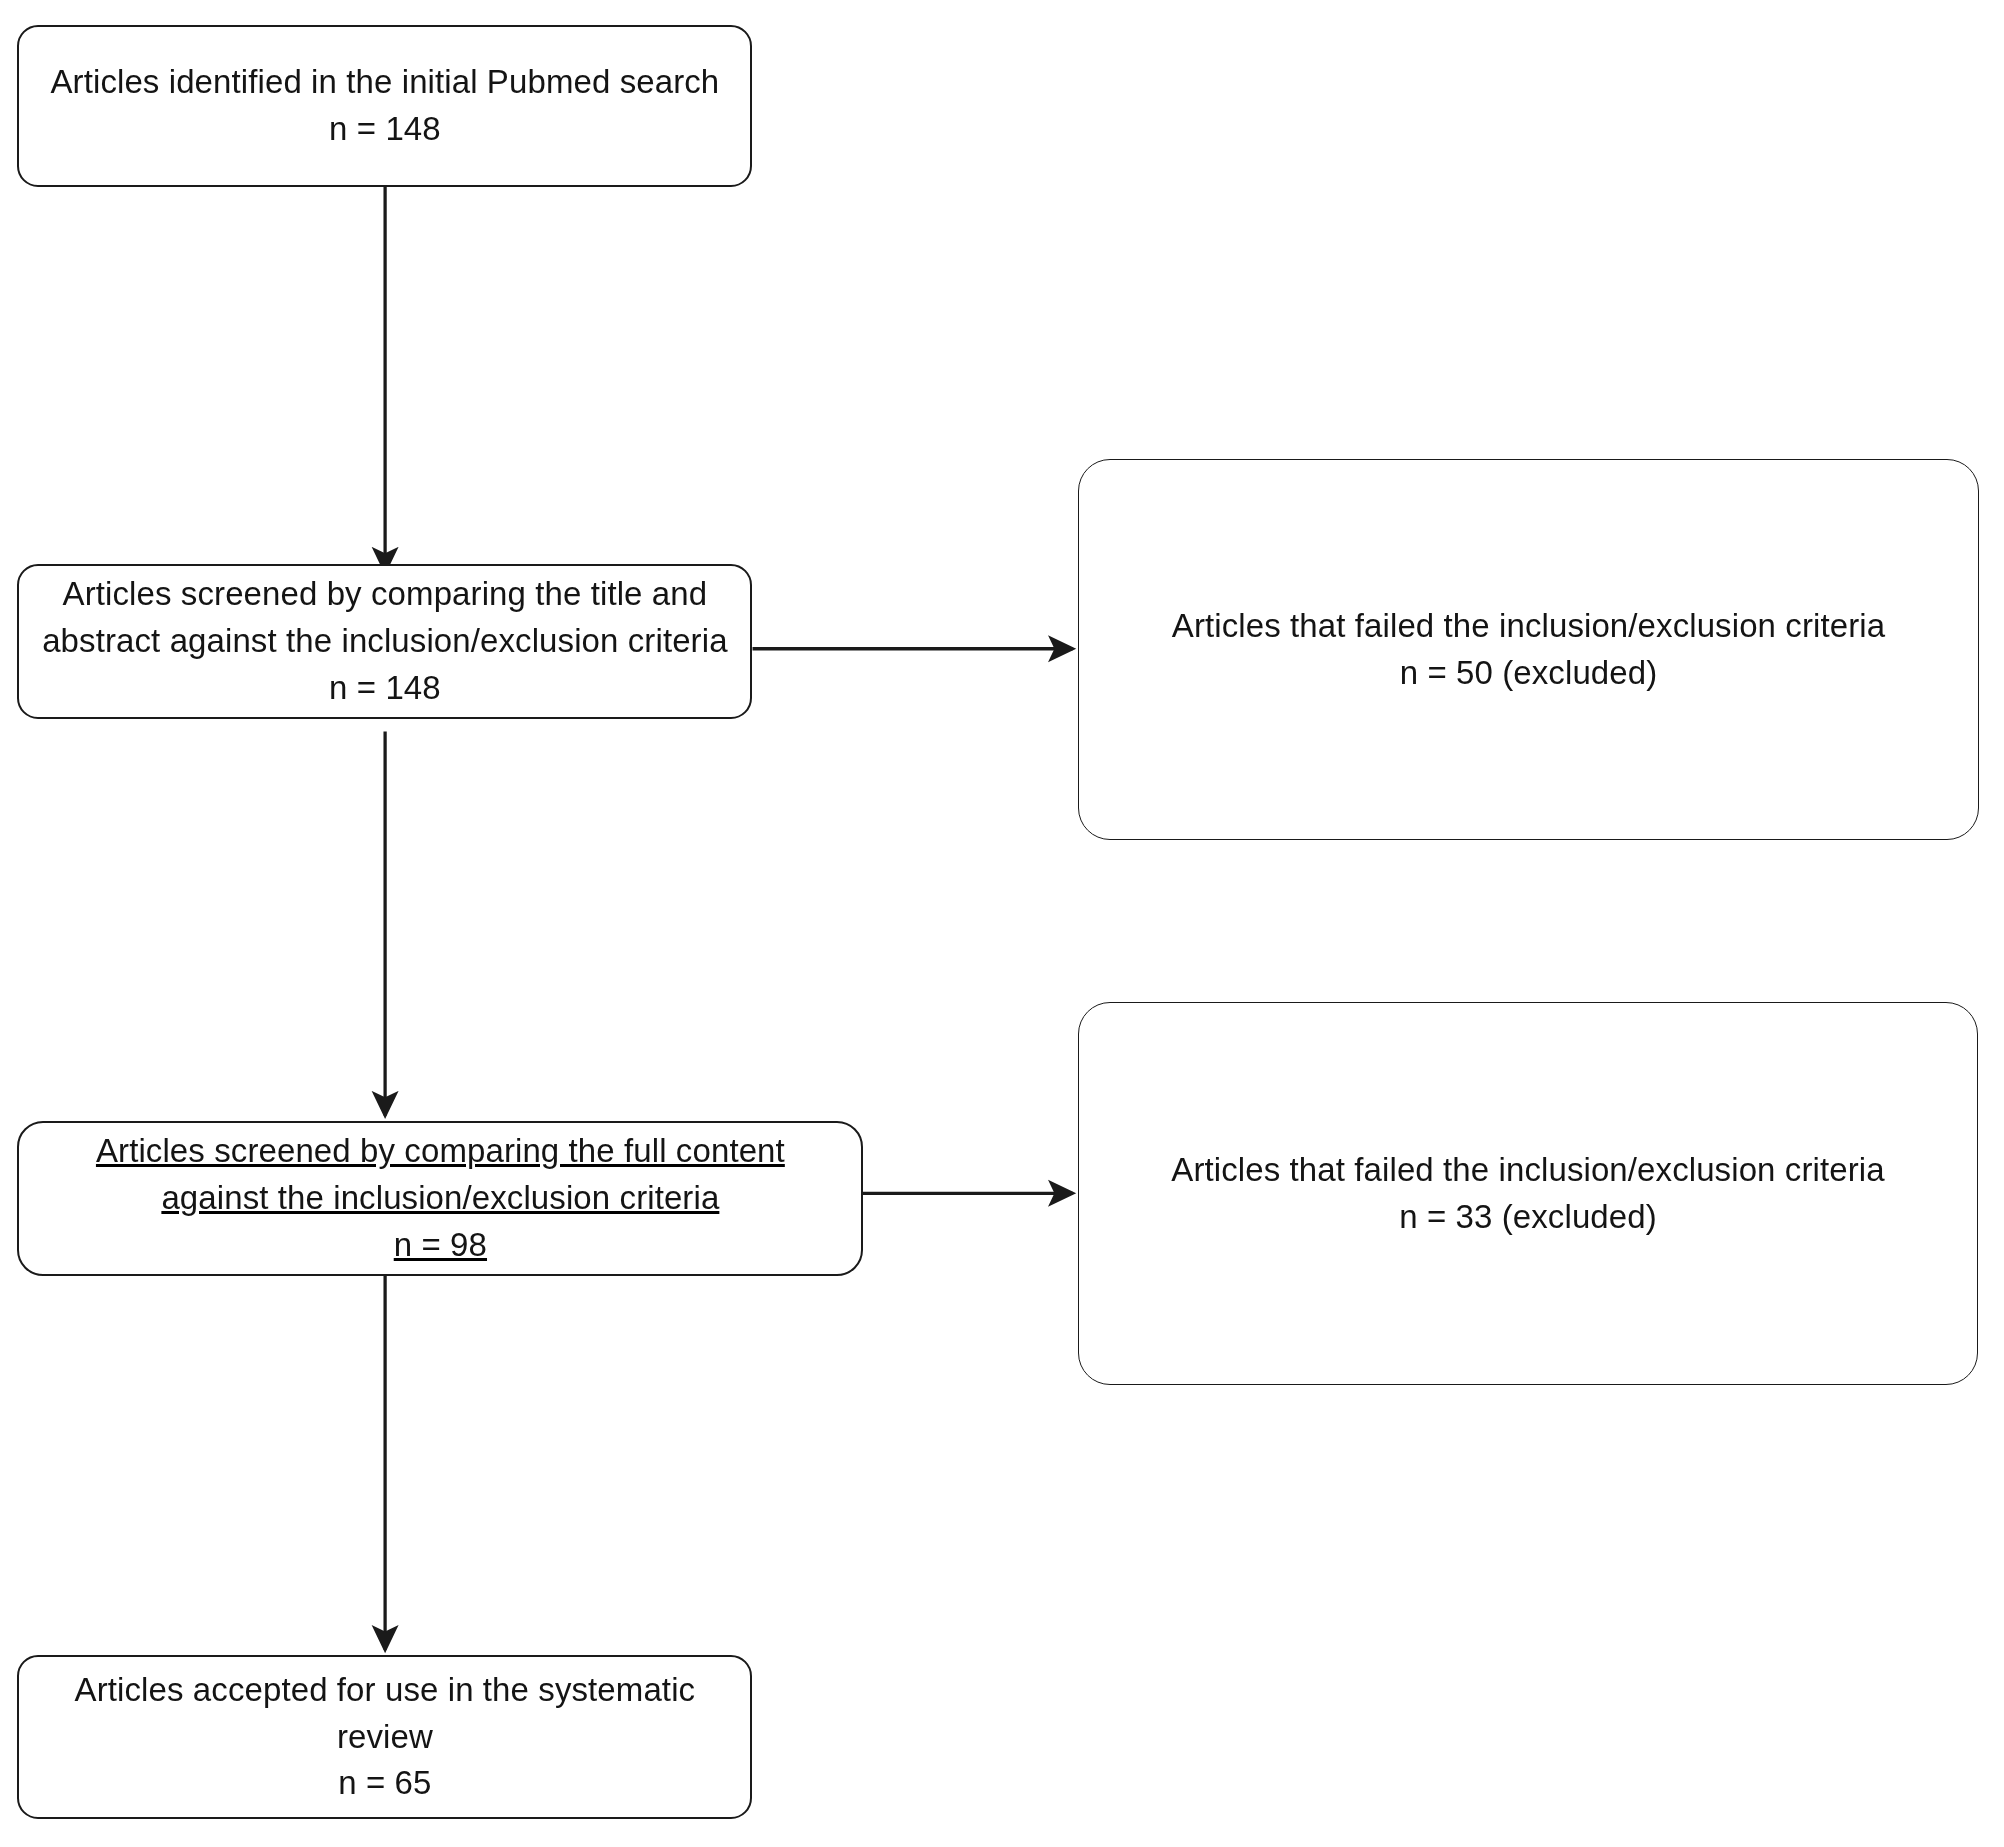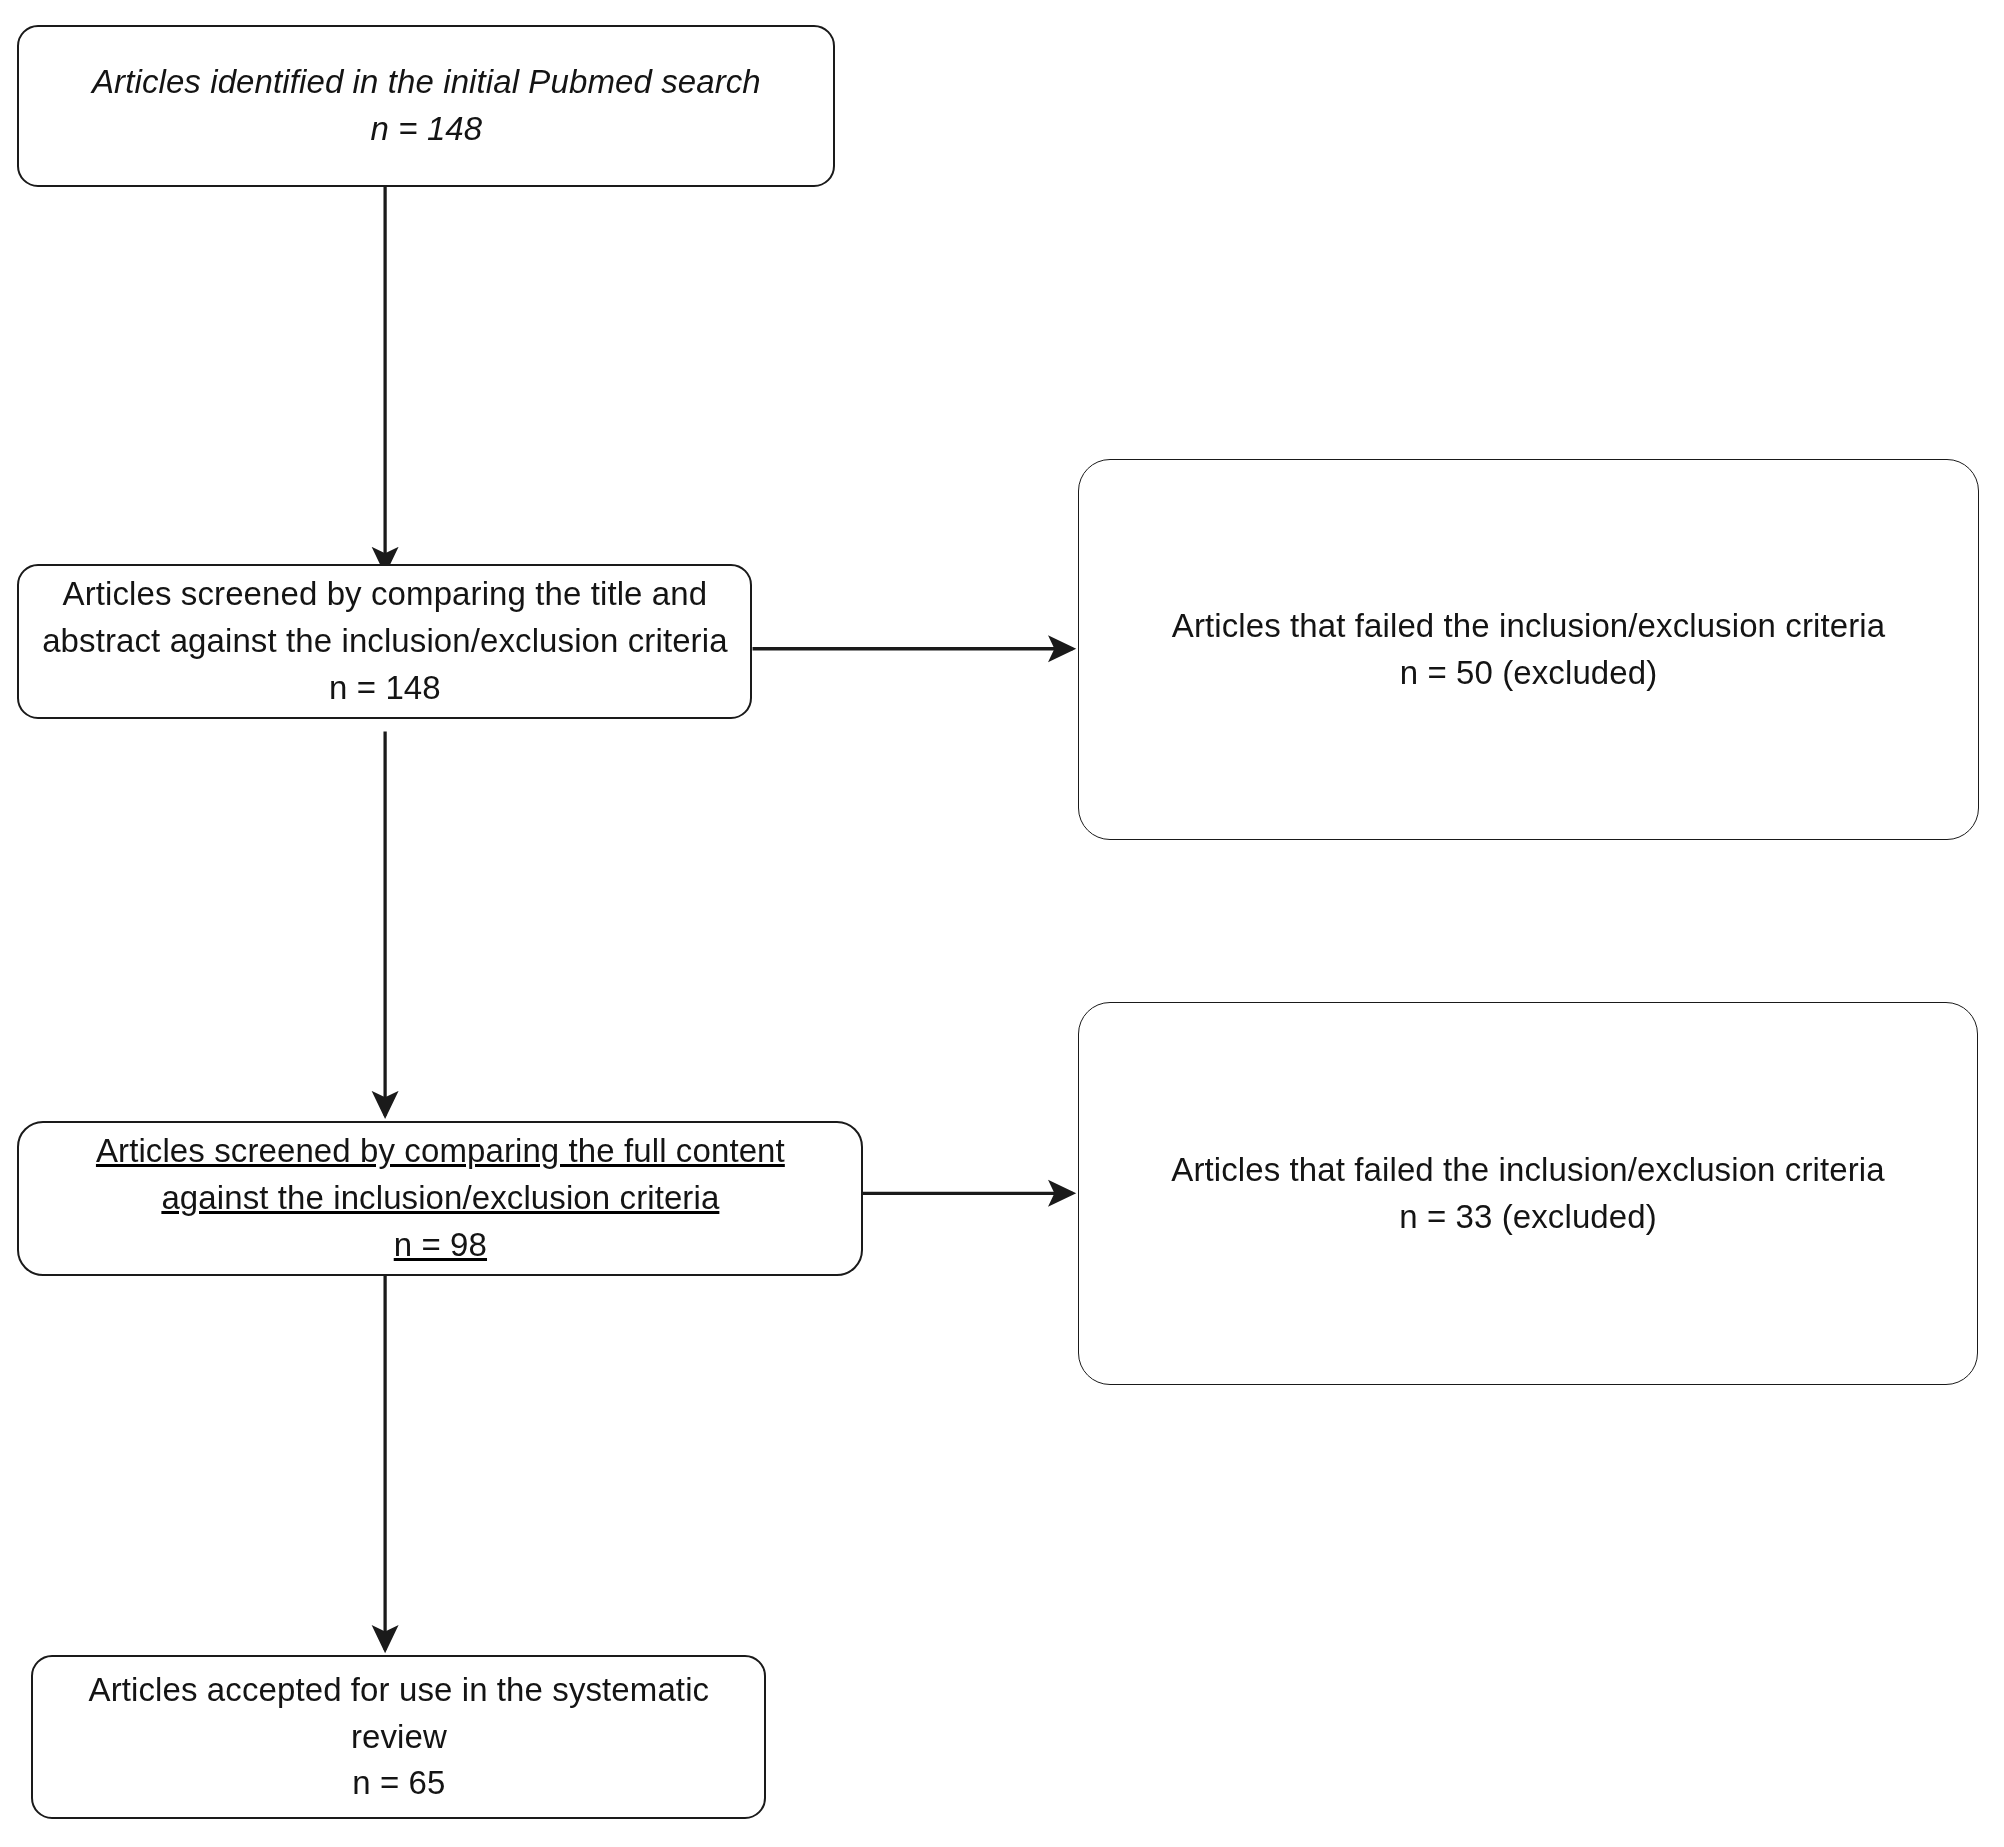--- a/index.html
+++ b/index.html
@@ -39,37 +39,35 @@
     font-size: 33px;
     line-height: 1.42;
     color: #141414;
     letter-spacing: 0.1px;
     padding: 0 14px;
     white-space: pre-line;
   }
 
   
   #node-identified {
-    left: 17.4px;  top: 24.5px;   width: 818px; height: 162px;
+    left: 17.4px;  top: 24.5px;   width: 735px; height: 162px;
     border-radius: 21px;
-    font-style: italic;
   }
   #node-screened-title {
     left: 17.4px;  top: 564px; width: 735px; height: 155px;
     border-radius: 21px;
   }
   #node-screened-full {
     left: 17.4px;  top: 1121px; width: 846px; height: 155px;
     border-radius: 26px;
     text-decoration: underline;
   }
   #node-accepted {
     left: 17.4px;  top: 1655px; width: 735px; height: 164px;
     border-radius: 21px;
-    margin-left: 14px;
   }
 
   
   #node-excluded-title {
     left: 1078px; top: 459px;  width: 901px; height: 381px;
     border-radius: 32px;
     border-width: 1.6px;
   }
   #node-excluded-full {
     left: 1078px; top: 1002px; width: 900px; height: 383px;

